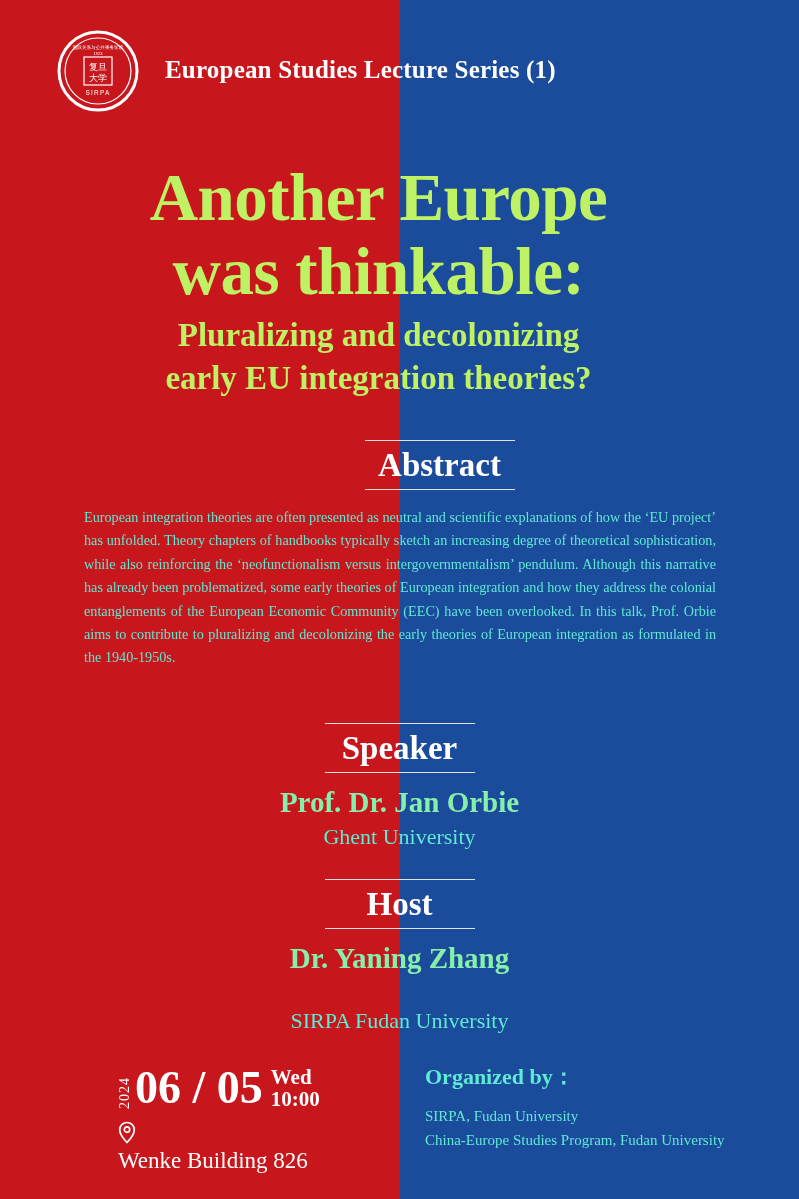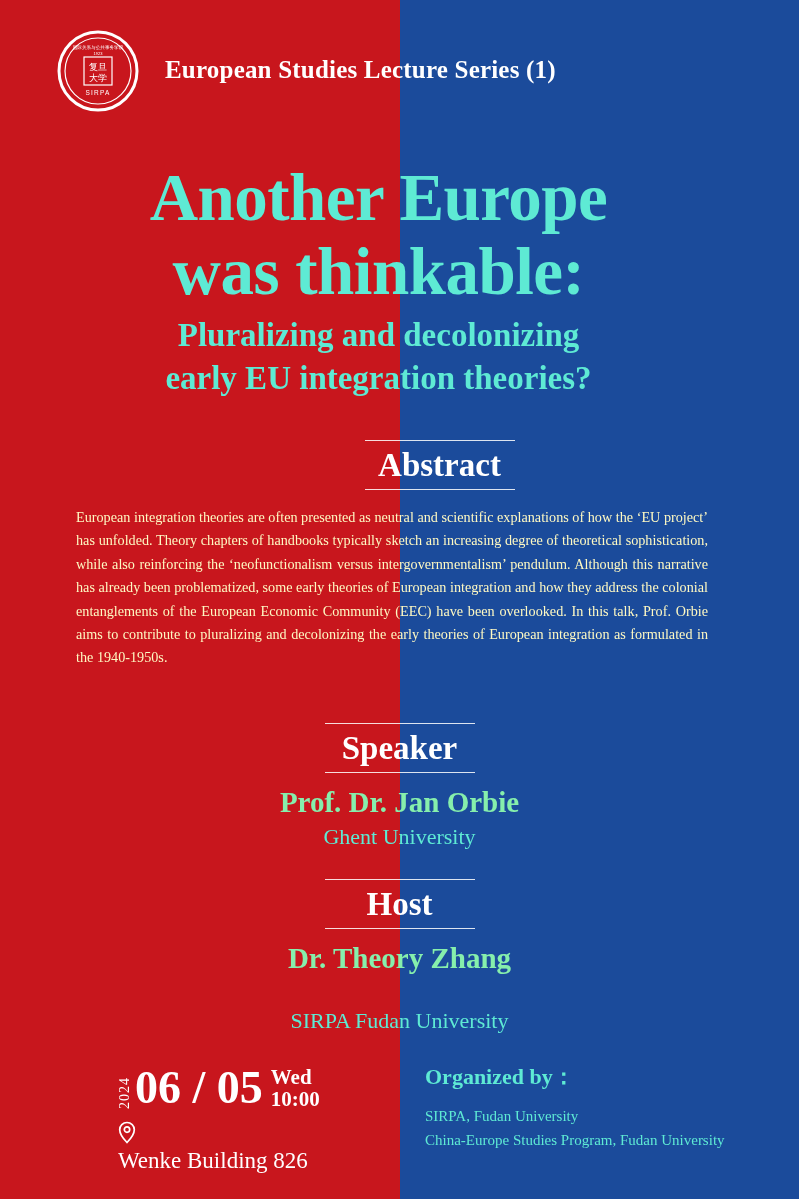--- a/index.html
+++ b/index.html
@@ -63,21 +63,21 @@
     white-space: nowrap;
   }
 
   
   .title-block {
     position: absolute;
     left: 0;
     top: 160px;
     width: 757px;
     text-align: center;
-    color: #5eead4;
+    color: #bef264;
   }
   .title-line1, .title-line2 {
     font-size: 67px;
     font-weight: bold;
     line-height: 74px;
     letter-spacing: -0.5px;
   }
   .subtitle-line1, .subtitle-line2 {
     font-size: 33px;
     font-weight: bold;
@@ -105,24 +105,24 @@
   .section-head .rule-top { margin-bottom: 6px; }
   .section-head .rule-bottom { margin-top: 5px; }
 
   #abstract-head { top: 440px; padding-left: 40px; }
   #speaker-head  { top: 723px; }
   #host-head     { top: 879px; }
 
   
   .abstract-text {
     position: absolute;
-    left: 76px;
+    left: 84px;
     top: 506px;
     width: 632px;
-    color: #fef9c3;
+    color: #5eead4;
     font-size: 14.2px;
     line-height: 23.4px;
     text-align: justify;
     text-justify: inter-word;
   }
 
   
   .person-name {
     position: absolute;
     width: 799px;
@@ -264,21 +264,21 @@
       <div class="rule-bottom"></div>
     </div>
     <div class="person-name" id="speaker-name">Prof. Dr. Jan Orbie</div>
     <div class="person-affil" id="speaker-affil">Ghent University</div>
 
     <div class="section-head" id="host-head">
       <div class="rule-top"></div>
       <div>Host</div>
       <div class="rule-bottom"></div>
     </div>
-    <div class="person-name" id="host-name">Dr. Theory Zhang</div>
+    <div class="person-name" id="host-name">Dr. Yaning Zhang</div>
     <div class="person-affil" id="host-affil">SIRPA Fudan University</div>
 
     <div class="footer-left">
       <div class="date-row">
         <div class="year">2024</div>
         <div class="bigdate">06 / 05</div>
         <div class="daytime">
           <span class="dow">Wed</span>
           <span class="time">10:00</span>
         </div>

